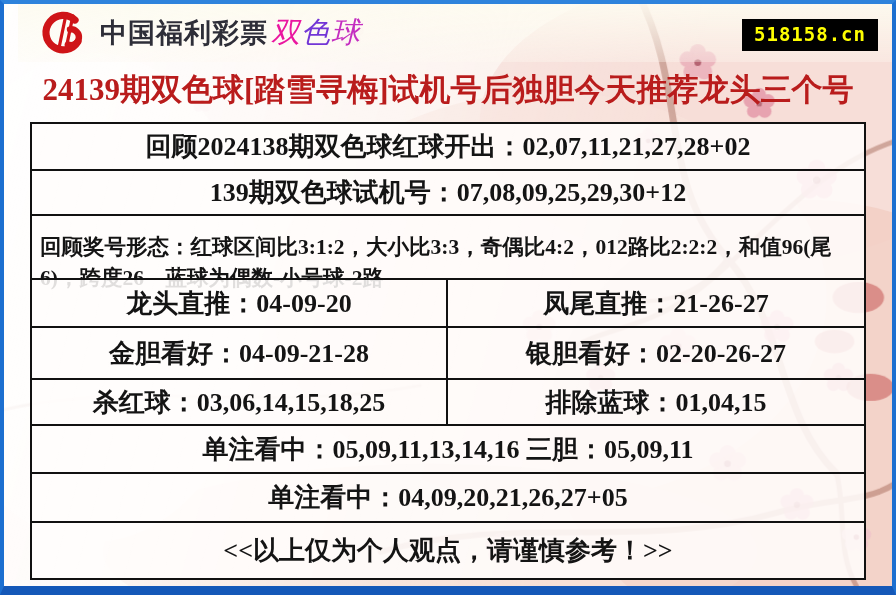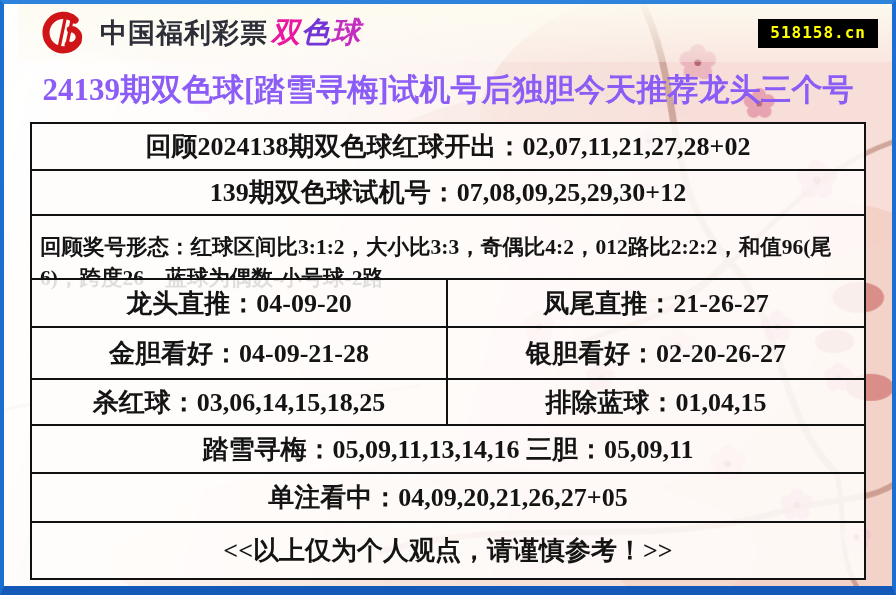--- a/index.html
+++ b/index.html
@@ -22,30 +22,30 @@
   .header{
     position:absolute;top:0;left:14px;right:0;height:58px;
     display:flex;align-items:center;padding-left:22px;box-sizing:border-box;
     background:linear-gradient(180deg,rgba(253,251,240,0.92),rgba(253,249,241,0.35));
   }
   .logo{width:50px;height:46px;flex:0 0 auto;}
   .brand-org{
     font-family:"Liberation Sans","DejaVu Sans",sans-serif;font-weight:bold;
     font-size:27px;color:#2e2e38;letter-spacing:1px;margin-left:10px;
   }
-  .brand-product{font-family:"Liberation Sans","DejaVu Sans",sans-serif;font-weight:bold;font-style:italic;font-size:29px;letter-spacing:1px;margin-left:3px;}
+  .brand-product{font-family:"Liberation Sans","DejaVu Sans",sans-serif;font-weight:normal;font-style:italic;font-size:29px;letter-spacing:1px;margin-left:3px;}
   .bp1{color:#ea17a0;} .bp2{color:#7336d6;} .bp3{color:#c42ec0;}
   .site-badge{
     position:absolute;top:15px;right:14px;background:#000;color:#ffff00;
     font-family:"DejaVu Sans Mono","Liberation Mono",monospace;font-weight:bold;
-    font-size:16px;padding:4px 12px 6px 12px;letter-spacing:1px;
+    font-size:19px;padding:4px 12px 6px 12px;letter-spacing:1px;
   }
   .title{
     position:absolute;top:60px;left:6px;right:6px;margin:0;
-    text-align:center;font-size:31px;font-weight:bold;color:#8b5cf6;
+    text-align:center;font-size:31px;font-weight:bold;color:#b91c1c;
     white-space:nowrap;line-height:52px;
   }
   .ptable{
     position:absolute;left:26px;right:26px;top:118px;
     border:2px solid #111;display:flex;flex-direction:column;
   }
   .row{
     border-top:2px solid #111;background:rgba(255,253,252,0.87);
     display:flex;align-items:center;justify-content:center;
     font-size:26px;font-weight:bold;color:#141414;box-sizing:border-box;
@@ -146,20 +146,20 @@
     <div class="row split" style="height:52px;">
       <div class="cell left">金胆看好：04-09-21-28</div>
       <div class="cell">银胆看好：02-20-26-27</div>
     </div>
 
     <div class="row split" style="height:46px;">
       <div class="cell left">杀红球：03,06,14,15,18,25</div>
       <div class="cell">排除蓝球：01,04,15</div>
     </div>
 
-    <div class="row" style="height:48px;">踏雪寻梅：05,09,11,13,14,16 三胆：05,09,11</div>
+    <div class="row" style="height:48px;">单注看中：05,09,11,13,14,16 三胆：05,09,11</div>
 
     <div class="row" style="height:49px;">单注看中：04,09,20,21,26,27+05</div>
 
     <div class="row" style="height:57px;">&lt;&lt;以上仅为个人观点，请谨慎参考！&gt;&gt;</div>
 
   </div>
 </div>
 
 </body></html>

